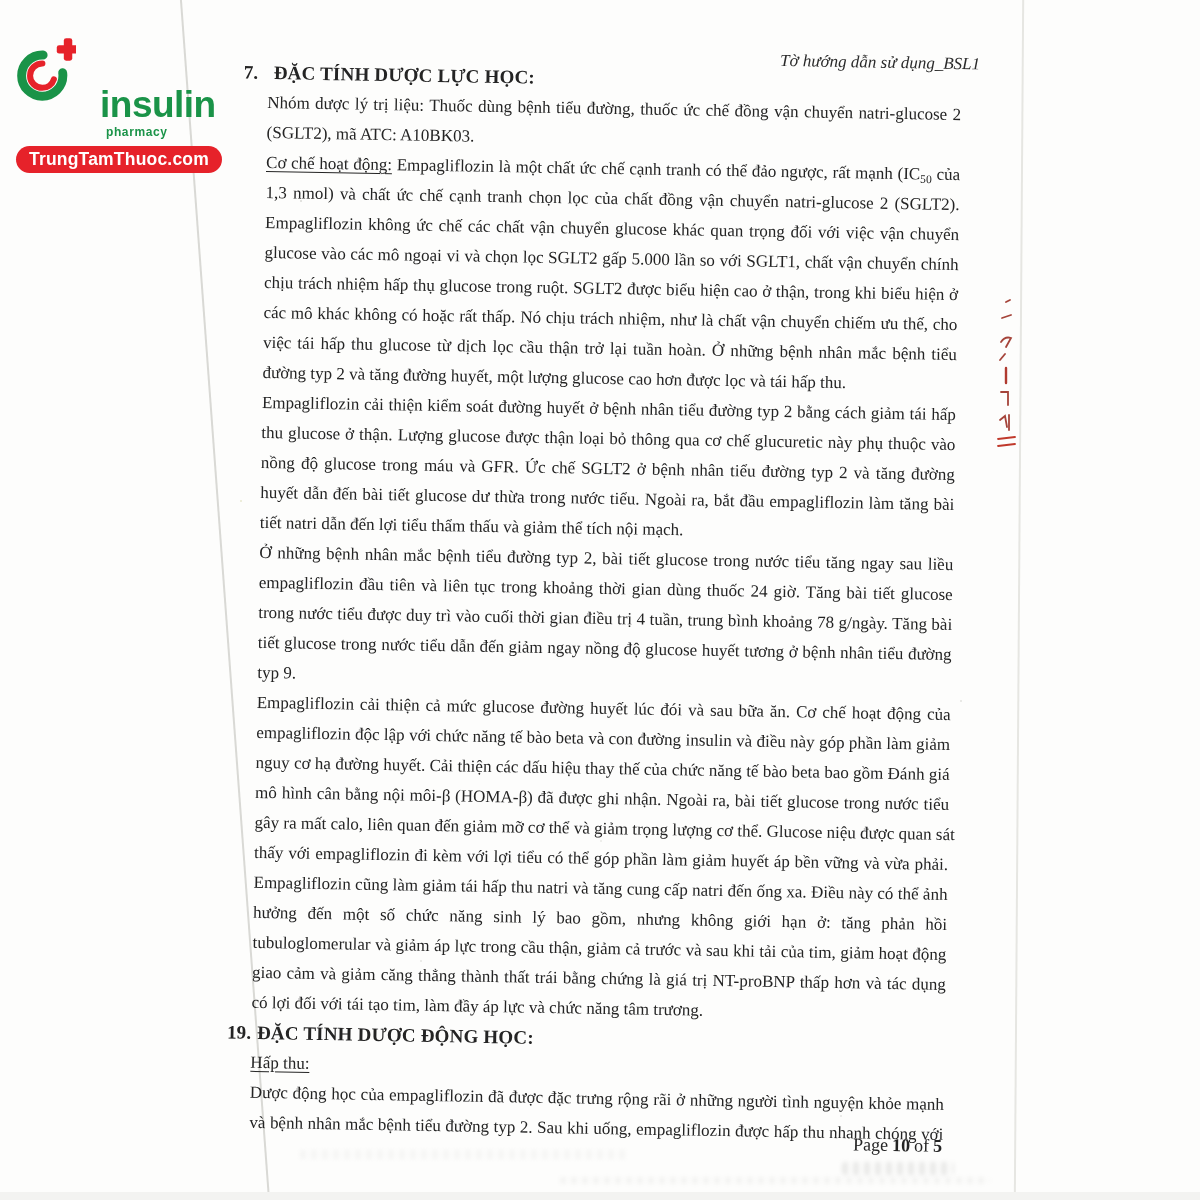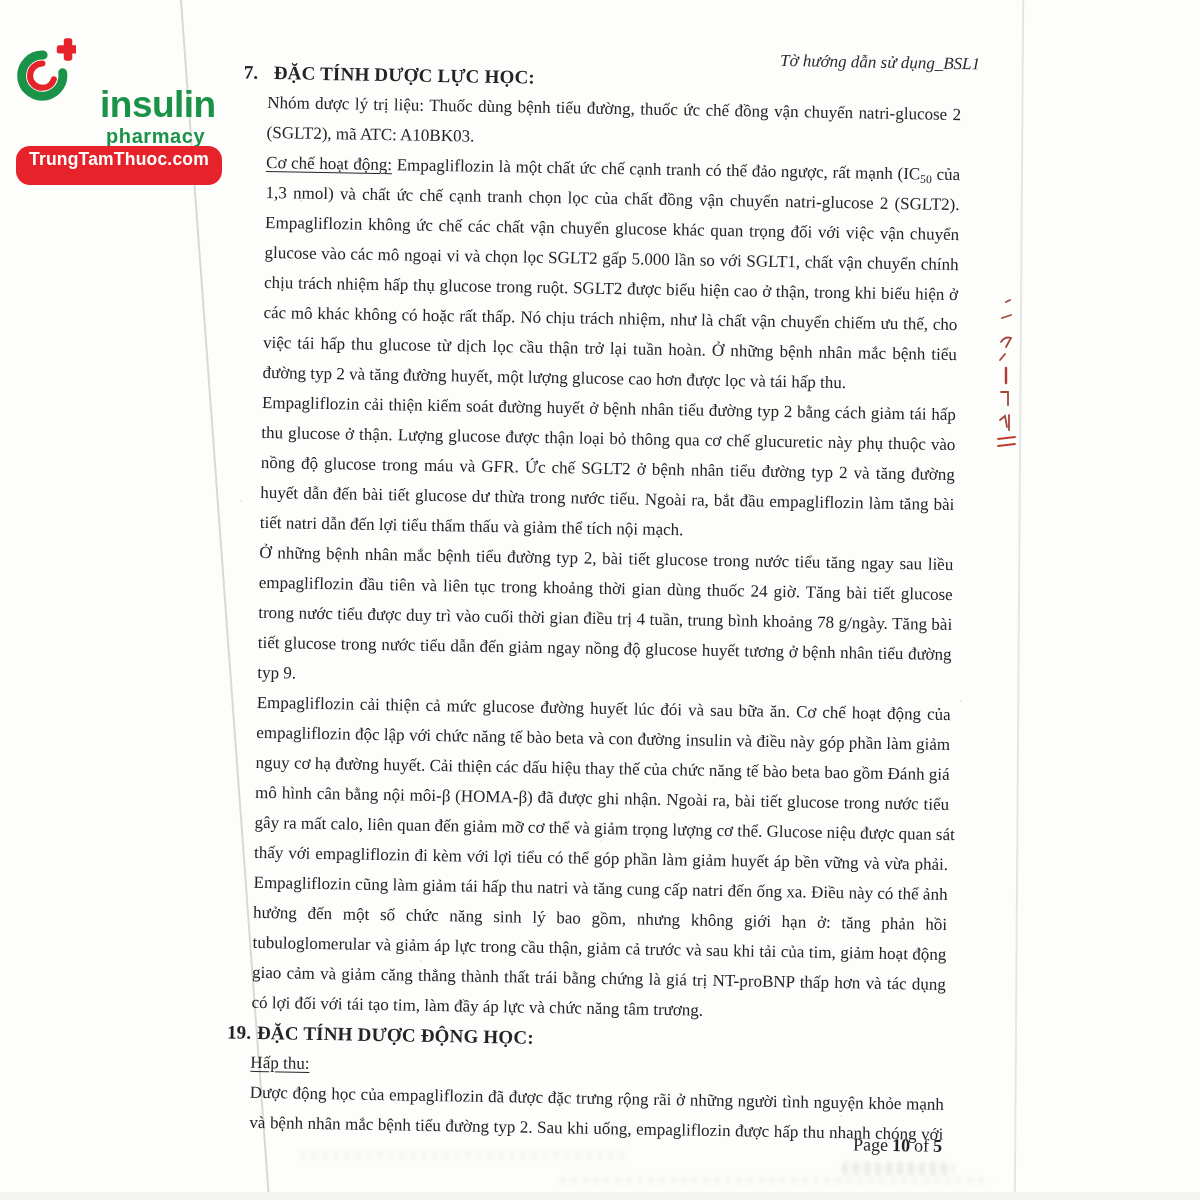--- a/index.html
+++ b/index.html
@@ -24,22 +24,22 @@
   .speckles { position:absolute; left:300px; top:200px; width:2px; height:2px; background:#c8c8c4;
               box-shadow: 420px 90px 0 #dadad6, 660px 500px 0 #d6d6d2, 120px 760px 0 #dcdcd8,
                           540px 915px 0 #d9d9d5, -60px 300px 0 #dedeba, 300px 640px 0 #e0e0dc; opacity:.5; }
 
   
   .logo { position:absolute; left:14px; top:33px; width:220px; height:112px; }
   .logo-ring { position:absolute; left:2px; top:2px; width:60px; height:70px; }
   .brand { position:absolute; left:86px; top:54px; font-family:"Liberation Sans","DejaVu Sans",sans-serif;
            font-weight:700; font-size:37px; line-height:36px; color:#1a9348; letter-spacing:-0.5px; }
   .brand-sub { position:absolute; left:92px; top:92px; font-family:"Liberation Sans","DejaVu Sans",sans-serif;
-           font-weight:700; font-size:20px; color:#1a9348; letter-spacing:0.6px; }
-  .badge { position:absolute; left:2px; top:113px; width:206px; height:39px; background:#e6222a;
+           font-weight:700; font-size:12px; color:#1a9348; letter-spacing:0.6px; }
+  .badge { position:absolute; left:2px; top:113px; width:206px; height:27px; background:#e6222a;
            border-radius:14px; color:#fff; font-family:"Liberation Sans","DejaVu Sans",sans-serif;
            font-weight:700; font-size:17.5px; line-height:27px; text-align:center; letter-spacing:0.2px; }
 
   
   .scan-content { position:absolute; left:268px; top:58px; width:694px;
                   transform:rotate(1.0deg); transform-origin:0 0; }
   .doc-header { position:absolute; left:512px; top:-16px; width:300px;
                 font-style:italic; font-size:17px; color:#2a2a2a; white-space:nowrap; }
   .doc-body { position:relative; }
   .row { height:30px; line-height:30px; white-space:nowrap; font-size:17px; color:#242424; }

